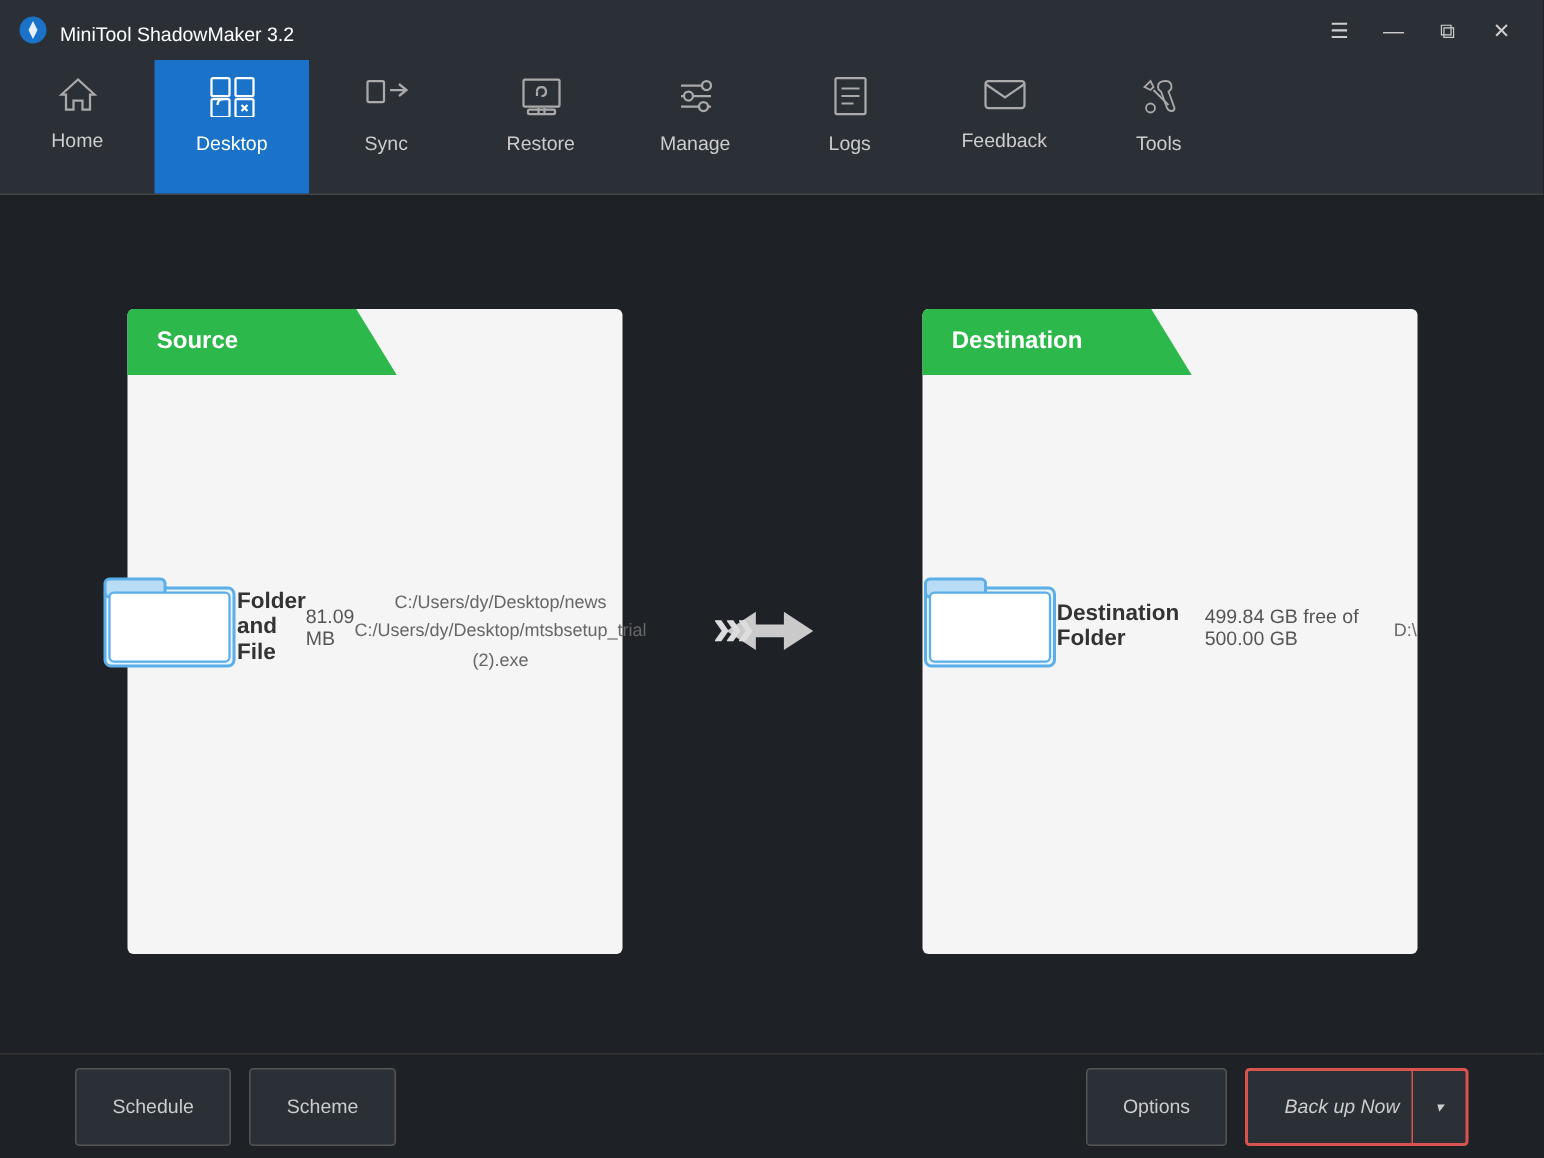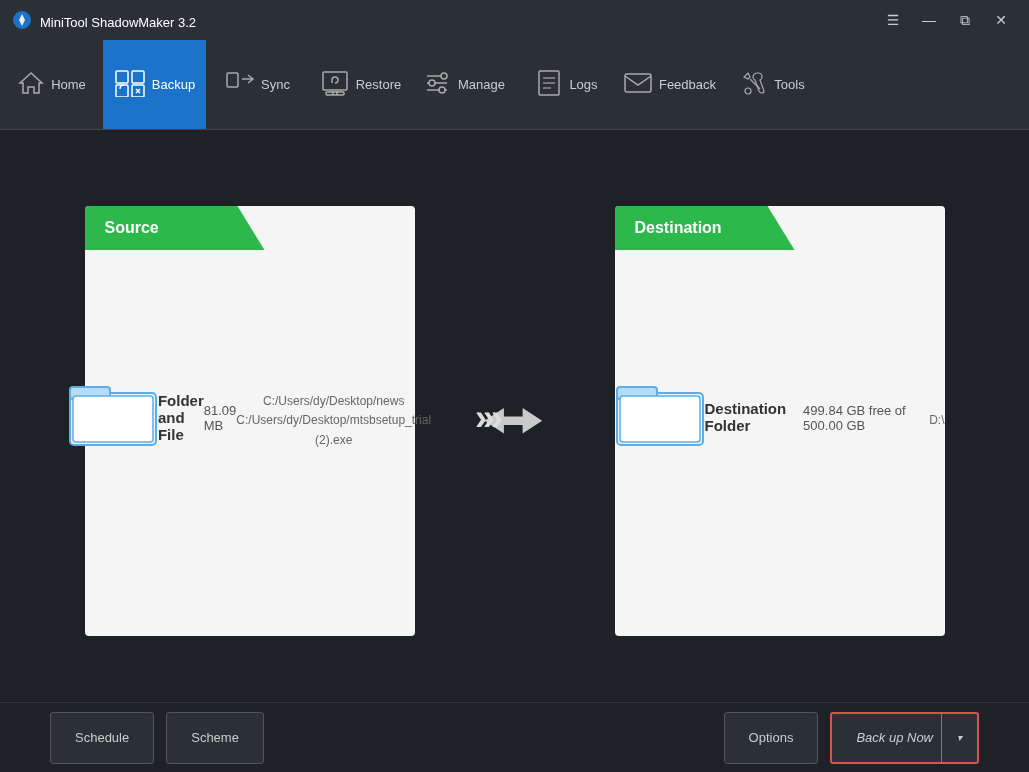--- a/index.html
+++ b/index.html
@@ -51,23 +51,22 @@
 
     
     .navbar {
       display: flex;
       background: #2b2f36;
       height: 90px;
       border-bottom: 1px solid #444;
     }
     .nav-item {
       display: flex;
-      flex-direction: row;
-      align-items: center;
-      justify-content: center;
+      flex-direction: column;
+      align-items: center;
       width: 103px;
       cursor: pointer;
       color: #ccc;
       font-size: 13px;
       gap: 6px;
       padding: 10px 0;
       position: relative;
     }
     .nav-item.active {
       background: #1a73c8;
@@ -238,21 +237,21 @@
     <span class="nav-icon">
       <svg width="32" height="28" viewBox="0 0 32 28" fill="none">
         <rect x="2" y="2" width="12" height="12" rx="1" stroke="white" stroke-width="1.5" fill="none"></rect>
         <rect x="18" y="2" width="12" height="12" rx="1" stroke="white" stroke-width="1.5" fill="none"></rect>
         <rect x="2" y="16" width="12" height="12" rx="1" stroke="white" stroke-width="1.5" fill="none"></rect>
         <rect x="18" y="16" width="12" height="12" rx="1" stroke="white" stroke-width="1.5" fill="none"></rect>
         <path d="M22 20 L26 24 M26 20 L22 24" stroke="white" stroke-width="1.5"></path>
         <path d="M6 20 Q6 16 10 16" stroke="white" stroke-width="1.5" fill="none"></path>
       </svg>
     </span>
-    <span>Backup</span>
+    <span>Desktop</span>
   </div>
   <div class="nav-item">
     <span class="nav-icon">
       <svg width="30" height="28" viewBox="0 0 30 28" fill="none">
         <rect x="2" y="4" width="11" height="14" rx="1" stroke="#aaa" stroke-width="1.5" fill="none"></rect>
         <path d="M17 10 L28 10 M23 6 L28 10 L23 14" stroke="#aaa" stroke-width="1.5" fill="none"></path>
       </svg>
     </span>
     <span>Sync</span>
   </div>

